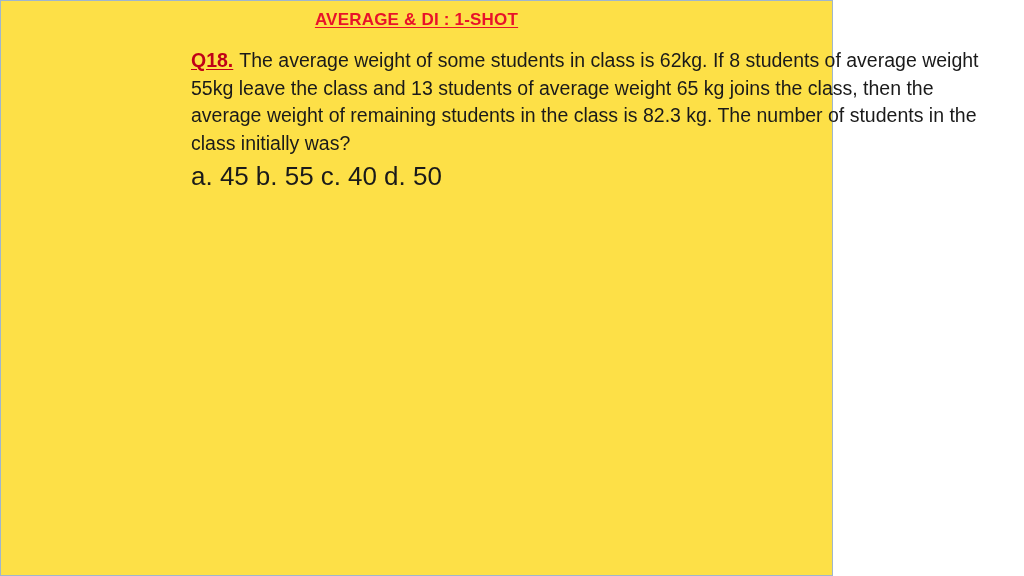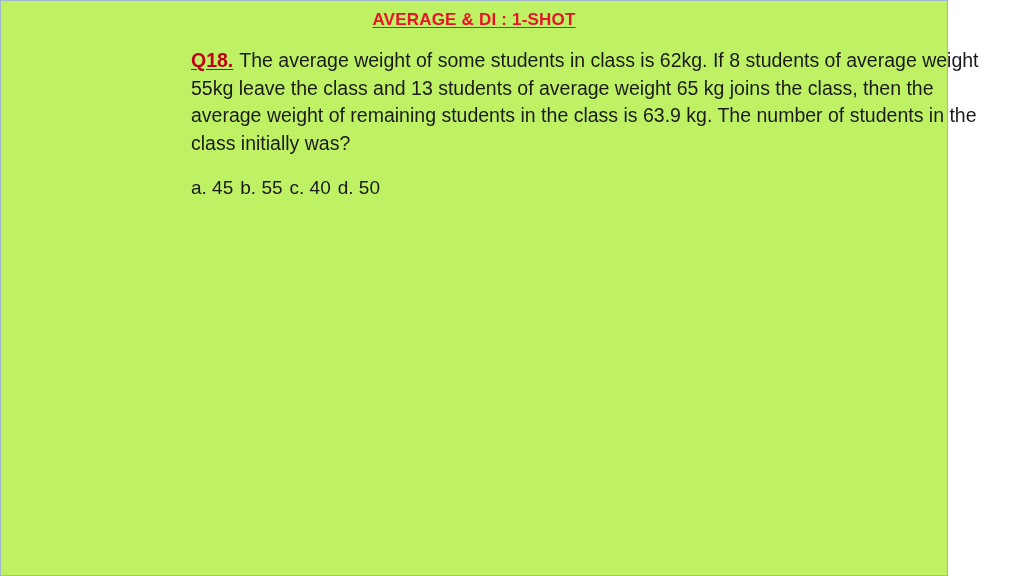--- a/index.html
+++ b/index.html
@@ -9,23 +9,23 @@
   }
   body {
     width: 1024px;
     height: 576px;
     font-family: "Liberation Sans", sans-serif;
     overflow: hidden;
   }
   .slide {
     position: relative;
     box-sizing: border-box;
-    width: 948px;
+    width: 833px;
     height: 576px;
-    background: #bef264;
+    background: #fde047;
     border: 1px solid #9fb6cd;
   }
   .slide-title {
     position: absolute;
     top: 9px;
     left: 0;
     width: 100%;
     text-align: center;
     color: #e8122a;
     font-weight: bold;
@@ -49,43 +49,42 @@
     text-align: left;
   }
   .qnum {
     color: #c00018;
     font-weight: bold;
     text-decoration: underline;
     text-underline-offset: 2px;
     margin-right: 6px;
   }
   .options {
-    margin-top: 17px;
     color: #1a1a1a;
-    font-size: 19px;
+    font-size: 26px;
     line-height: 1.42;
   }
   .options .opt {
     margin-right: 7px;
     white-space: nowrap;
   }
 </style>
 </head>
 <body>
 
 <div class="slide">
 
   <div class="slide-title">
     <span>AVERAGE &amp; DI : 1-SHOT</span>
   </div>
 
   <div class="content">
 
     <div class="question">
-      <span class="qnum">Q18.</span><span>The average weight of some students in class is 62kg. If 8 students of average weight 55kg leave the class and 13 students of average weight 65 kg joins the class, then the average weight of remaining students in the class is 63.9 kg. The number of students in the class initially was?</span>
+      <span class="qnum">Q18.</span><span>The average weight of some students in class is 62kg. If 8 students of average weight 55kg leave the class and 13 students of average weight 65 kg joins the class, then the average weight of remaining students in the class is 82.3 kg. The number of students in the class initially was?</span>
     </div>
 
     <div class="options">
       <span class="opt">a. 45</span><span class="opt">b. 55</span><span class="opt">c. 40</span><span class="opt">d. 50</span>
     </div>
 
   </div>
 
 </div>
 

